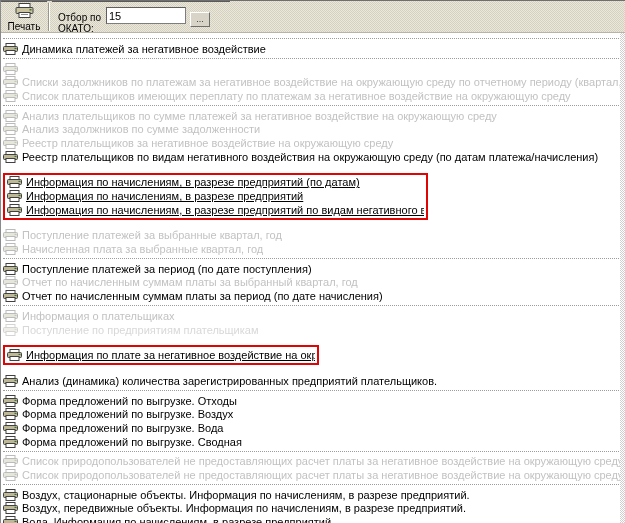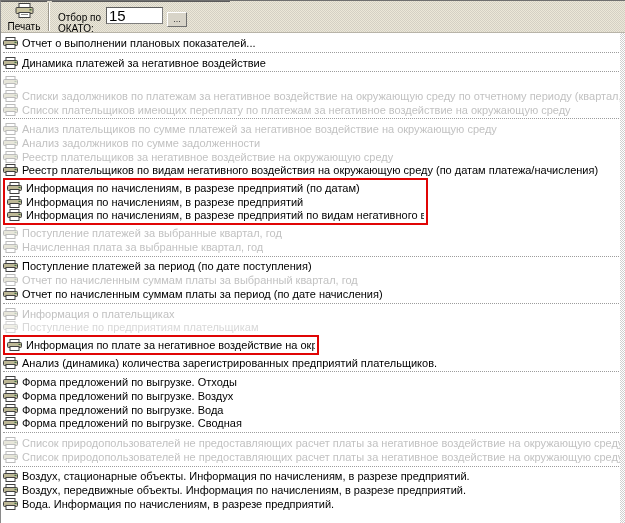--- a/index.html
+++ b/index.html
@@ -34,21 +34,21 @@
   .tb-groove{
     width:2px;height:28px;margin:2px 2px 0 1px;
     border-left:1px solid #9a968a;border-right:1px solid #ffffff;
   }
   .filter-panel{
     display:flex;align-items:flex-start;height:31px;
     border-top:1px solid #5a5a5a;padding:2px 4px 0 6px;width:178px;
   }
   .filter-label{font-size:10px;line-height:11px;color:#000;margin-top:8px;white-space:pre-line;}
   .okato-input{
-    width:57px;height:17px;margin:3px 0 0 5px;font-size:15px;font-family:inherit;
+    width:80px;height:17px;margin:3px 0 0 5px;font-size:11px;font-family:inherit;
     border:1px solid #7d7d7d;border-top-color:#5f5f5f;border-left-color:#5f5f5f;
     background:#fff;padding:0 2px;color:#000;
   }
   .browse-btn{
     width:20px;height:15px;margin:8px 0 0 4px;font-size:9px;line-height:9px;
     background:#d8d4c8;border:1px solid;font-family:inherit;
     border-color:#fff #6e6e6e #6e6e6e #fff;color:#333;cursor:pointer;padding:0;
   }
   
   .list{padding:3px 0 0 2px;position:relative;}
@@ -62,21 +62,21 @@
   .row.disabled .picon{opacity:0.35;}
   .row.faint .row-label{color:var(--faint_text);}
   .row.faint .picon{opacity:0.22;}
   .sep{height:6px;position:relative;}
   .sep::after{
     content:"";position:absolute;left:0;right:4px;top:2px;
     border-top:1px dotted #9c9c9c;
   }
   .hl-box{
     border:2px solid var(--highlight);
-    padding:1px 2px;margin:1px 0;
+    padding:1px 2px;margin:9px 0;text-decoration:underline;
   }
   .hl-box.hl-1{width:425px;}
   .hl-box.hl-2{width:316px;}
   
   .right-strip{
     position:absolute;top:32px;right:0;width:5px;bottom:0;
     background-image:conic-gradient(#cfcfcf 90deg, #ffffff 90deg 180deg, #cfcfcf 180deg 270deg, #ffffff 270deg);
     background-size:2px 2px;
   }
 </style>
@@ -103,31 +103,20 @@
 
     <div class="filter-panel">
       <span class="filter-label">Отбор по
 ОКАТО:</span>
       <input class="okato-input" type="text" value="15" style="">
       <button class="browse-btn">...</button>
     </div>
   </div>
 
   <div class="list" id="report-list">
-      <div class="row">
-        <span class="picon">
-          <svg width="15" height="12" viewBox="0 0 15 12">
-            <rect x="3" y="0.5" width="9" height="3" fill="#ffffff" stroke="#404040"></rect>
-            <rect x="0.5" y="3.5" width="14" height="5" rx="1" fill="#bdb896" stroke="#404040"></rect>
-            <rect x="11.5" y="4.8" width="2" height="1.2" fill="#3f6f3f"></rect>
-            <rect x="3" y="7.5" width="9" height="4" fill="#ffffff" stroke="#404040"></rect>
-          </svg>
-        </span>
-        <span class="row-label">Отчет о выполнении плановых показателей...</span>
-      </div>
       <div class="sep"></div>
       <div class="row">
         <span class="picon">
           <svg width="15" height="12" viewBox="0 0 15 12">
             <rect x="3" y="0.5" width="9" height="3" fill="#ffffff" stroke="#404040"></rect>
             <rect x="0.5" y="3.5" width="14" height="5" rx="1" fill="#bdb896" stroke="#404040"></rect>
             <rect x="11.5" y="4.8" width="2" height="1.2" fill="#3f6f3f"></rect>
             <rect x="3" y="7.5" width="9" height="4" fill="#ffffff" stroke="#404040"></rect>
           </svg>
         </span>

